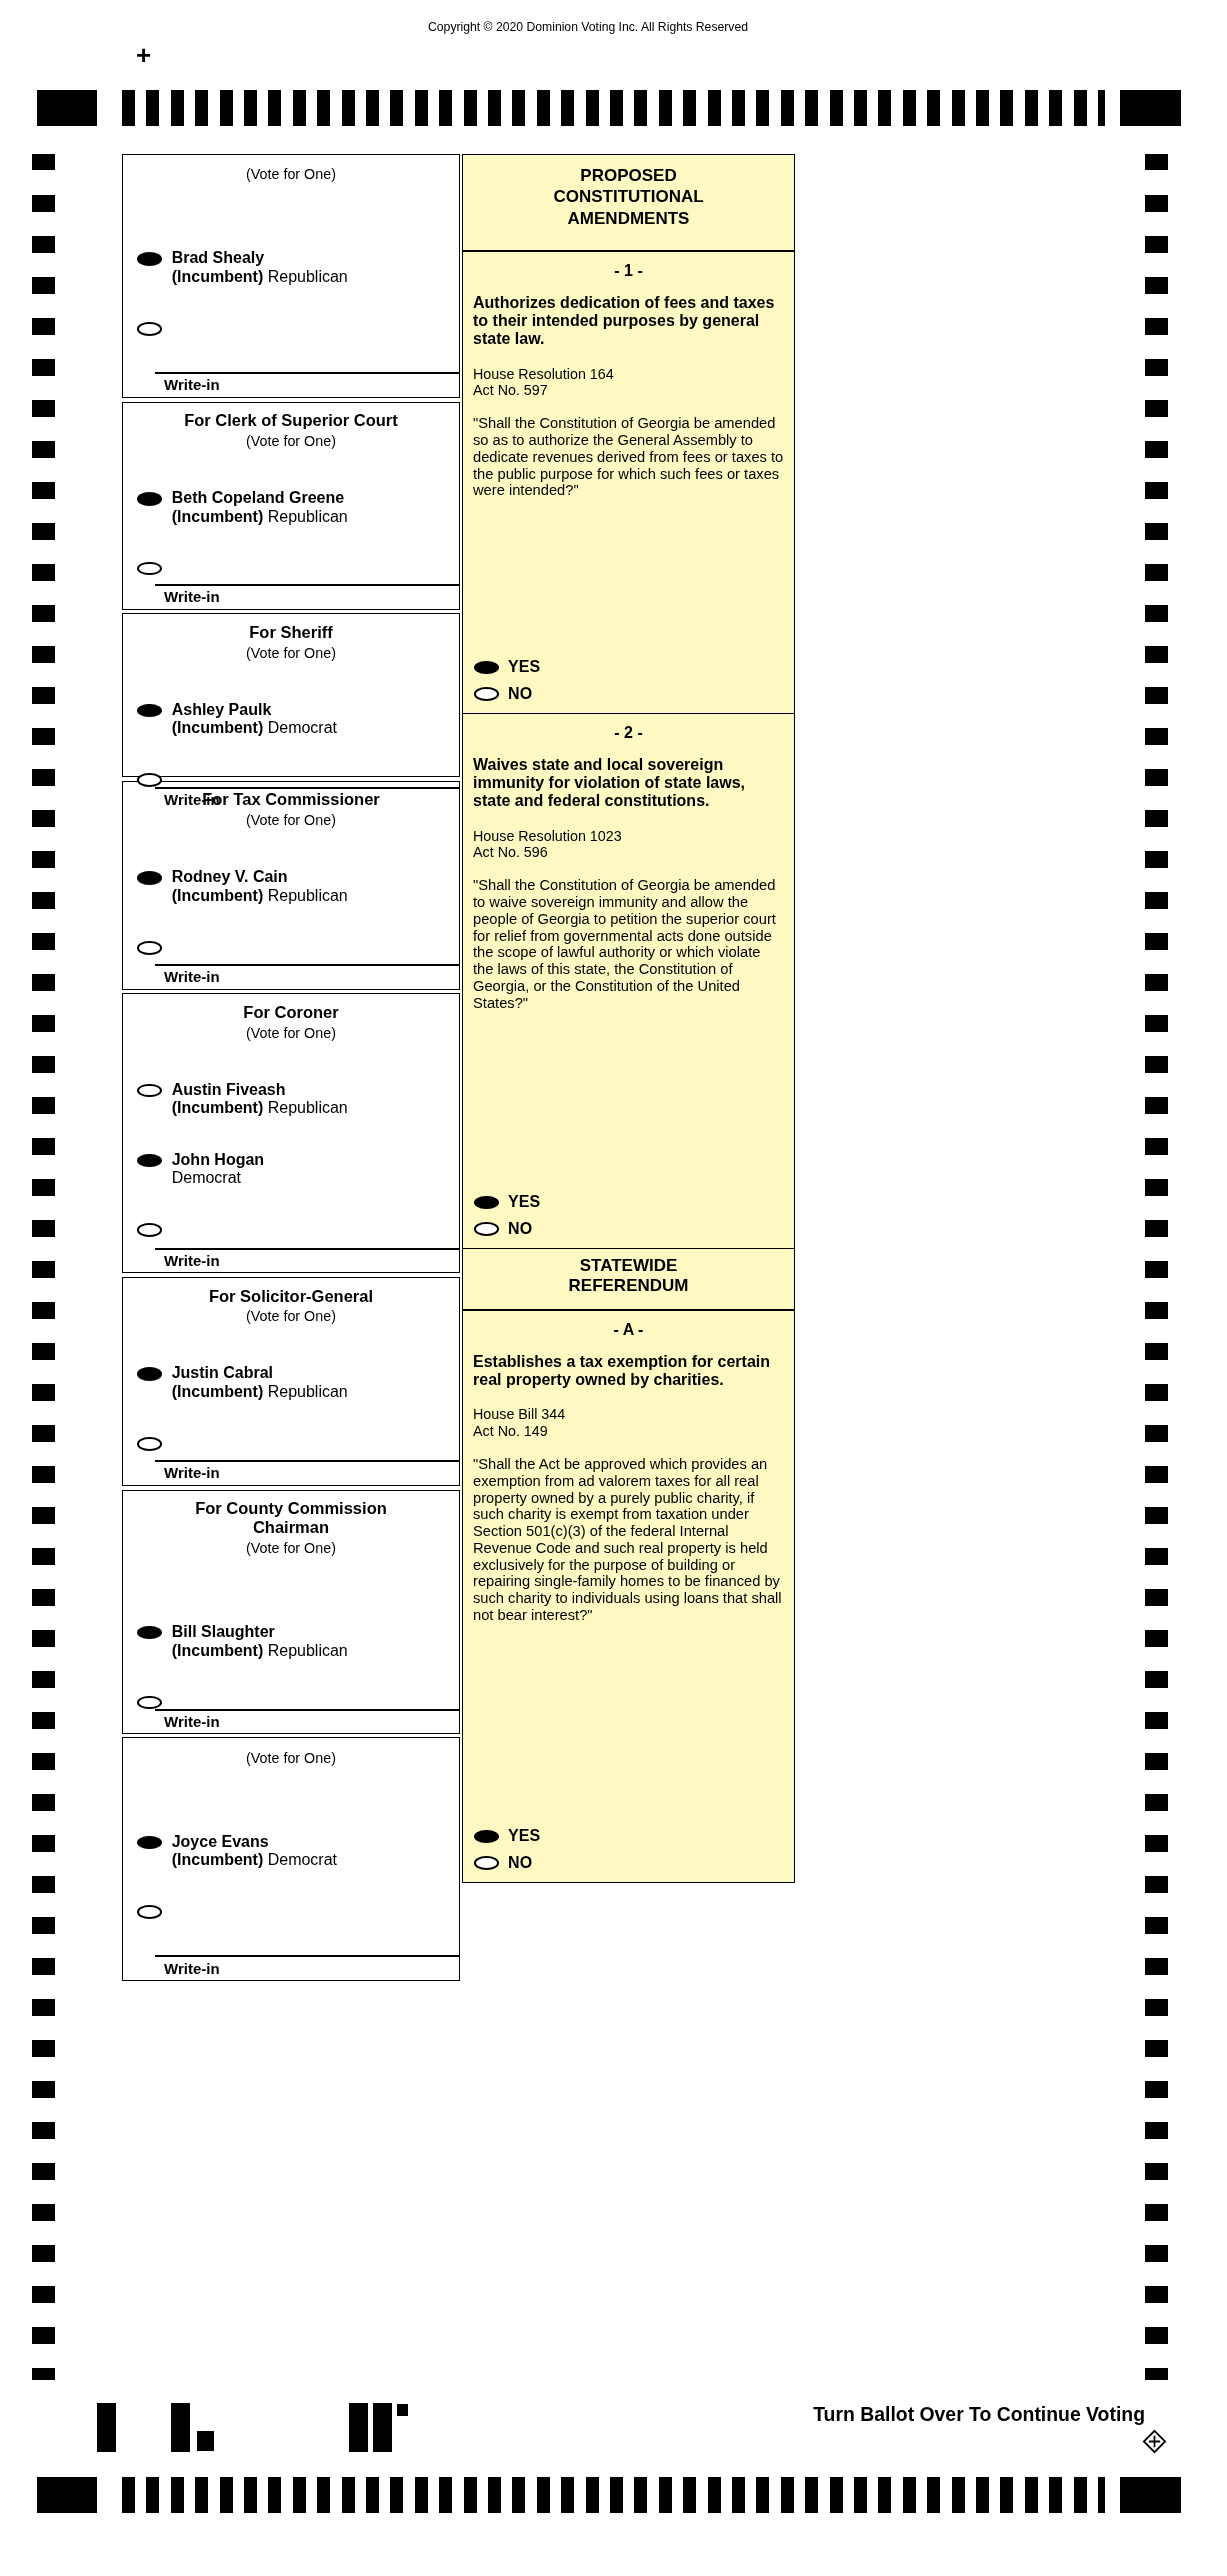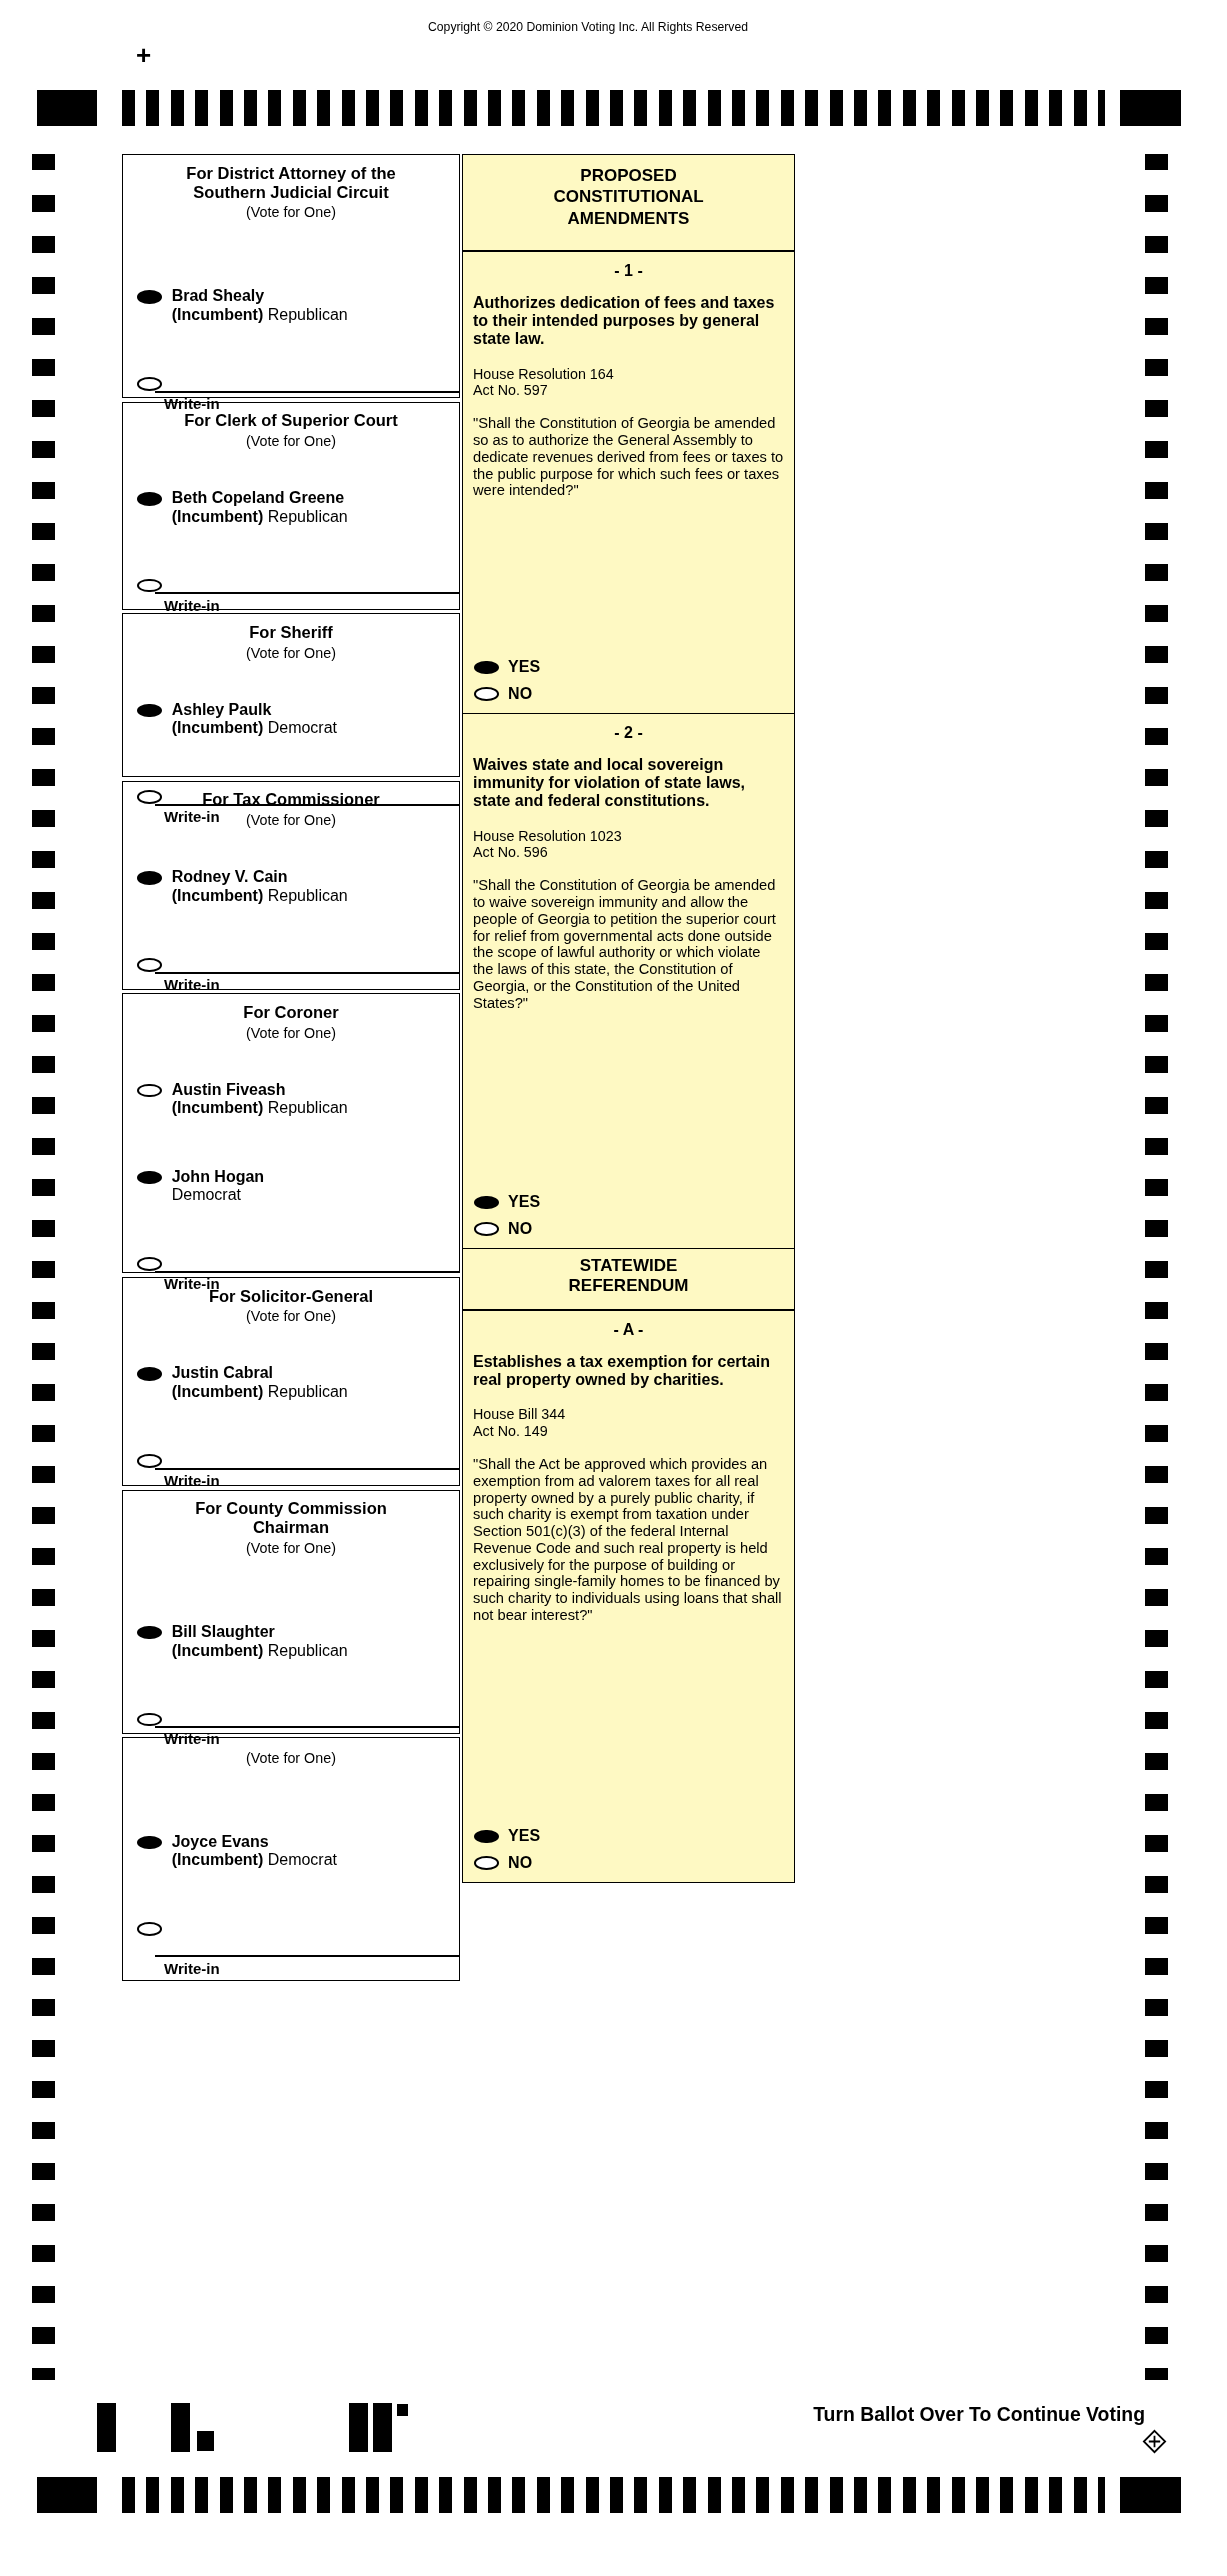--- a/index.html
+++ b/index.html
@@ -38,21 +38,21 @@
   .contest {
     border:1.4px solid #000; margin-bottom:3.6px;
     display:flex; flex-direction:column;
     padding-top:8.6px; background:#fff;
   }
   .c-title { text-align:center; font-weight:bold; font-size:16.5px; line-height:1.15; }
   .c-vote  { text-align:center; font-size:14.3px; margin-top:2.9px; }
   .cand { display:flex; align-items:flex-start; margin-left:14.3px; }
   .cand.first { margin-top:40px; }
   .contest.tall .cand.first { margin-top:67px; }
-  .cand.next { margin-top:50px; }
+  .cand.next { margin-top:33px; }
   .oval {
     width:24.4px; height:13.6px; flex:0 0 auto;
     border:2.2px solid #000; border-radius:50%;
     display:inline-block; margin-top:2.9px; background:#fff;
   }
   .oval.filled { background:#000; }
   .cand-text { margin-left:10px; }
   .cand-name { display:block; font-weight:bold; font-size:16px; line-height:1.1; }
   .cand-detail { display:block; font-size:16px; line-height:1.2; }
   .cand-detail b { font-weight:bold; }
@@ -102,24 +102,20 @@
 <div class="block" style="left:37px; top:90px; width:60px; height:36px;"></div>
 <div class="timing-row" style="left:122px; top:90px; width:983px;"></div>
 <div class="block" style="left:1120px; top:90px; width:61px; height:36px;"></div>
 
 <div class="timing-col" style="left:32px; top:154px; height:2226px;"></div>
 <div class="timing-col" style="left:1145px; top:154px; height:2226px;"></div>
 
 <div class="left-col">
 
   <section class="contest tall" style="height:244px">
-    <div class="c-title">
-      <div>For District Attorney of the</div>
-      <div>Southern Judicial Circuit</div>
-    </div>
     <div class="c-vote">(Vote for One)</div>
     <div class="cand first">
       <span class="oval filled"></span>
       <span class="cand-text">
         <span class="cand-name">Brad Shealy</span>
         <span class="cand-detail"><b>(Incumbent)</b> <span>Republican</span></span>
       </span>
     </div>
     <div class="cand next">
       <span class="oval"></span>

